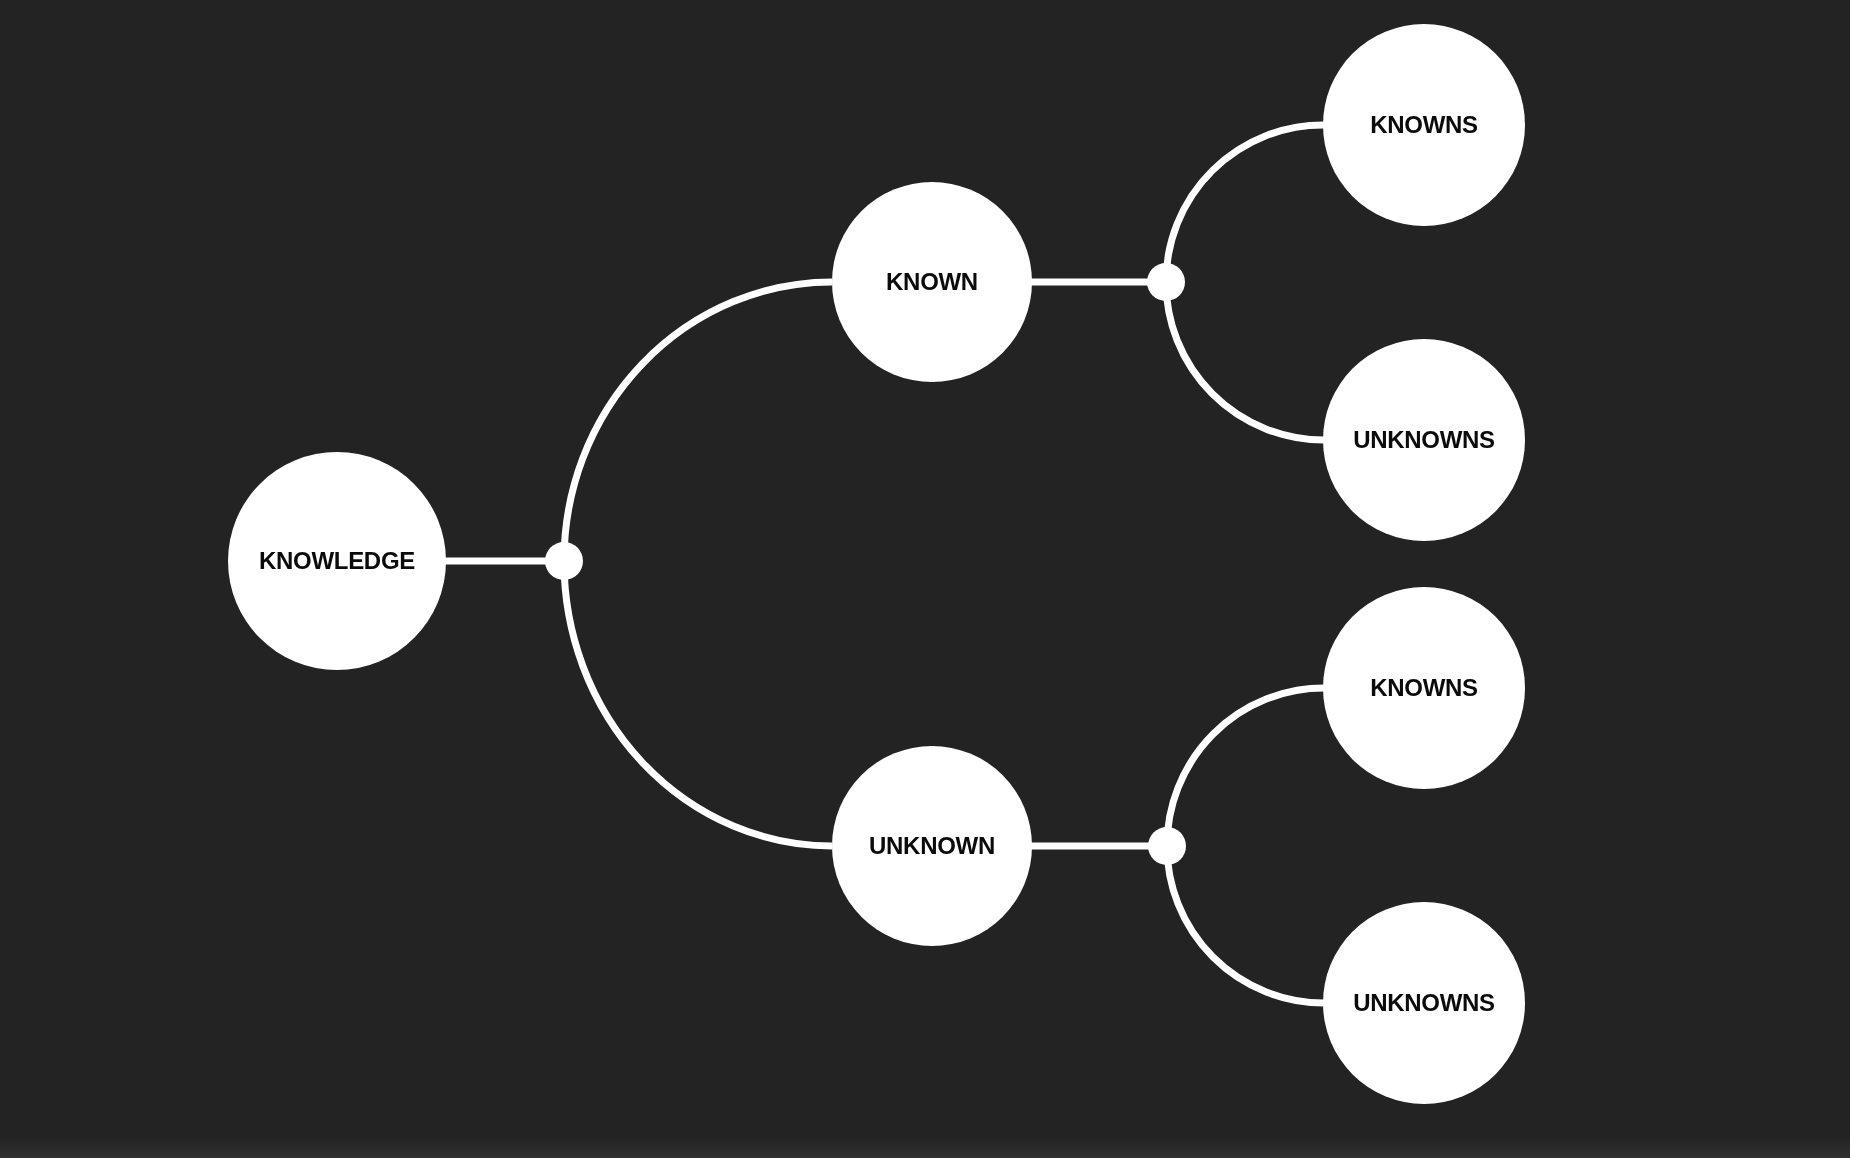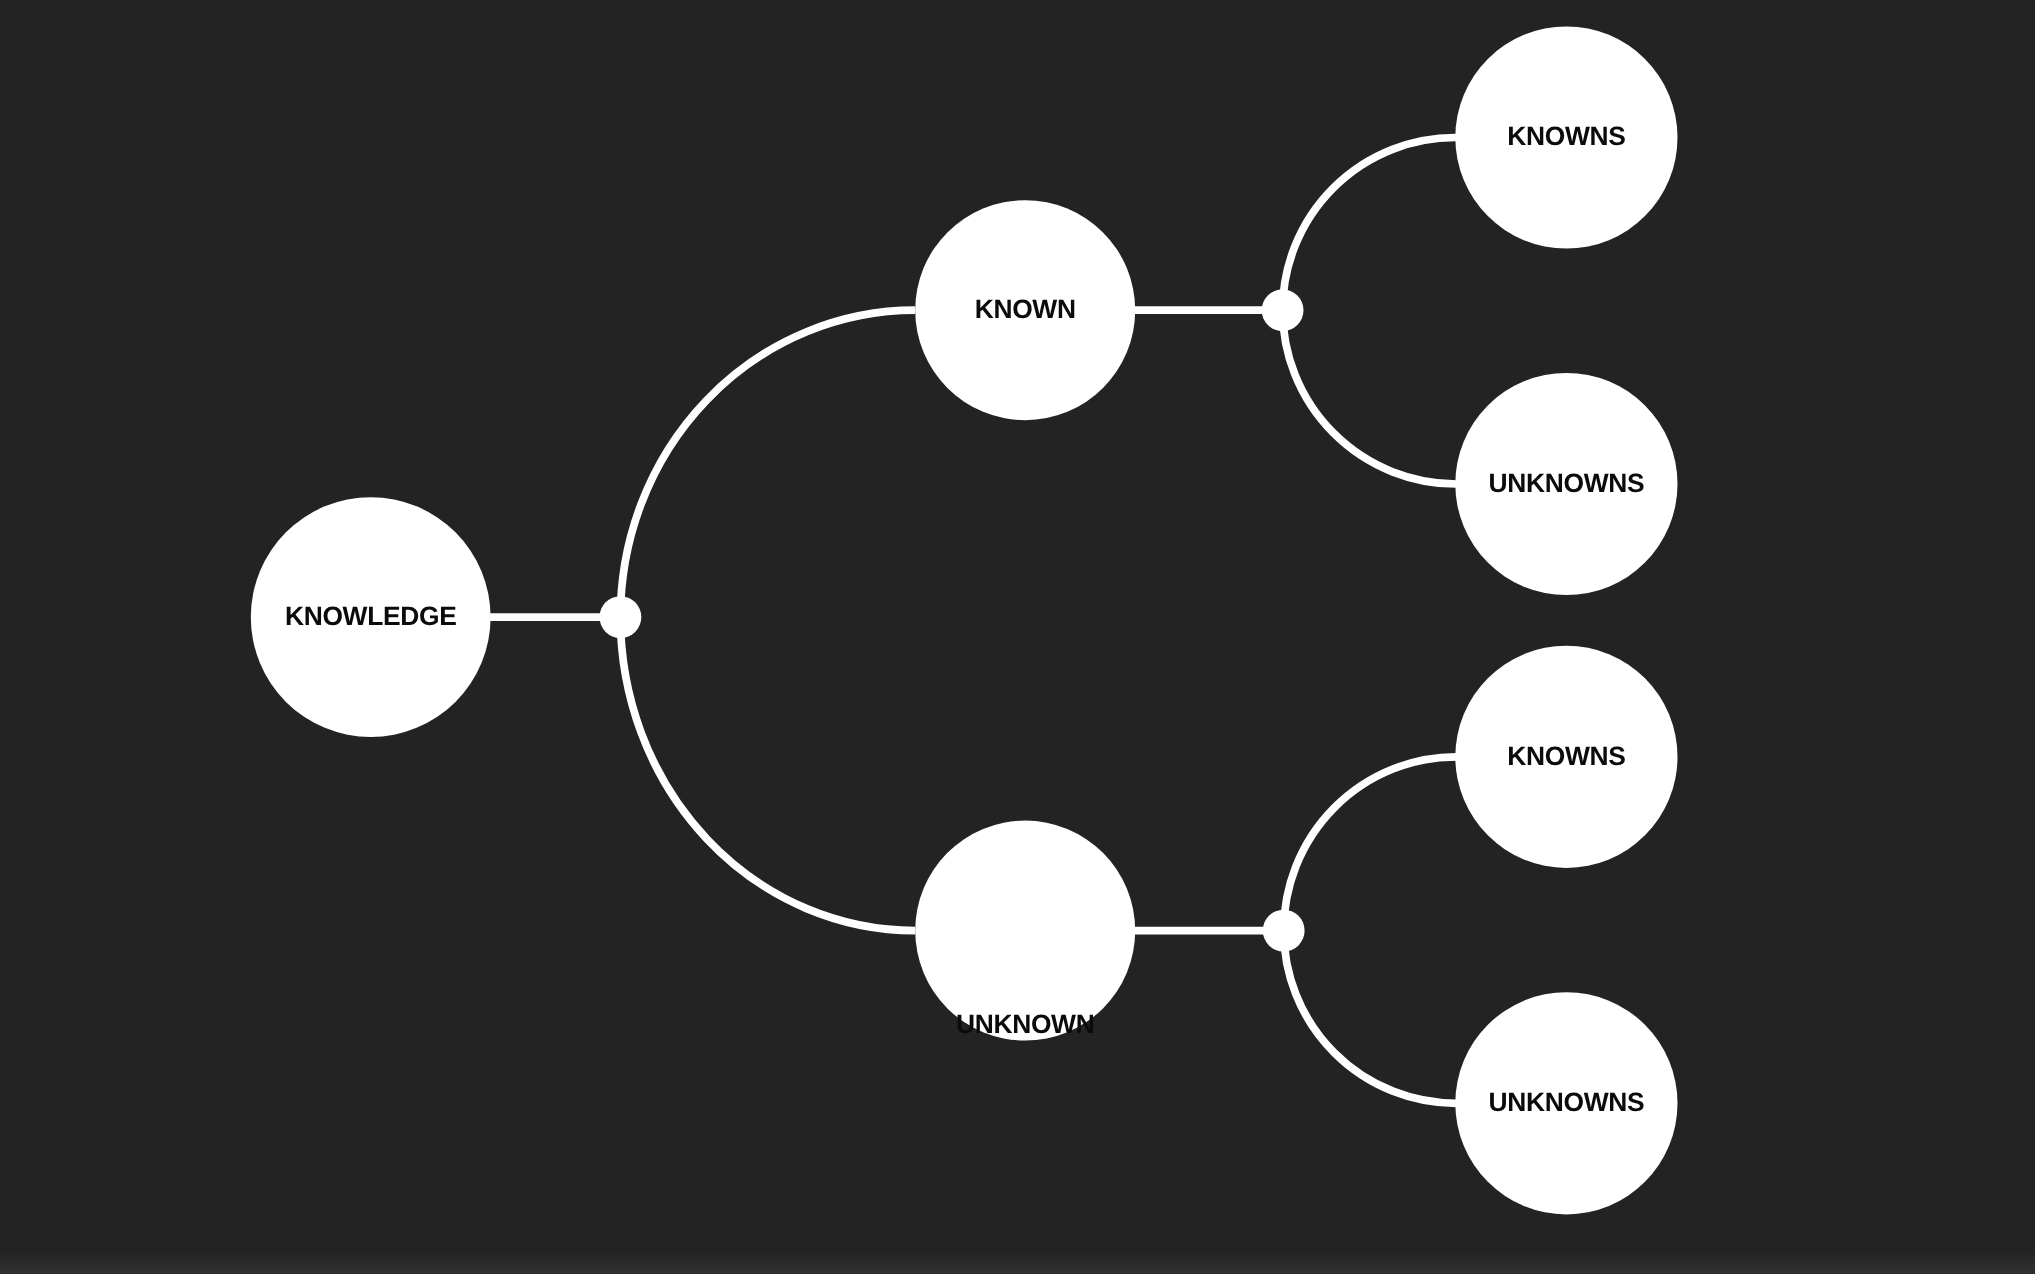--- a/index.html
+++ b/index.html
@@ -38,21 +38,21 @@
     text-align:center;
     color:var(--node-text);
     font-weight:bold;
     font-size:24px;
     letter-spacing:-0.3px;
     cursor:pointer;
     user-select:none;
   }
   .node-knowledge        {left:228px; top:452px; width:218px; height:218px;}
   .node-known            {left:832px; top:182px; width:200px; height:200px;}
-  .node-unknown          {left:832px; top:746px; width:200px; height:200px;align-items:flex-end;}
+  .node-unknown          {left:832px; top:746px; width:200px; height:200px;}
   .node-known-knowns     {left:1323px;top:24px;  width:202px; height:202px;}
   .node-known-unknowns   {left:1323px;top:339px; width:202px; height:202px;}
   .node-unknown-knowns   {left:1323px;top:587px; width:202px; height:202px;}
   .node-unknown-unknowns {left:1323px;top:902px; width:202px; height:202px;}
   .bottom-strip{
     position:absolute;left:0;bottom:0;width:100%;height:20px;
     background:linear-gradient(to bottom,
       rgba(255,255,255,0) 0%,
       rgba(255,255,255,0.03) 45%,
       rgba(255,255,255,0.07) 100%);

